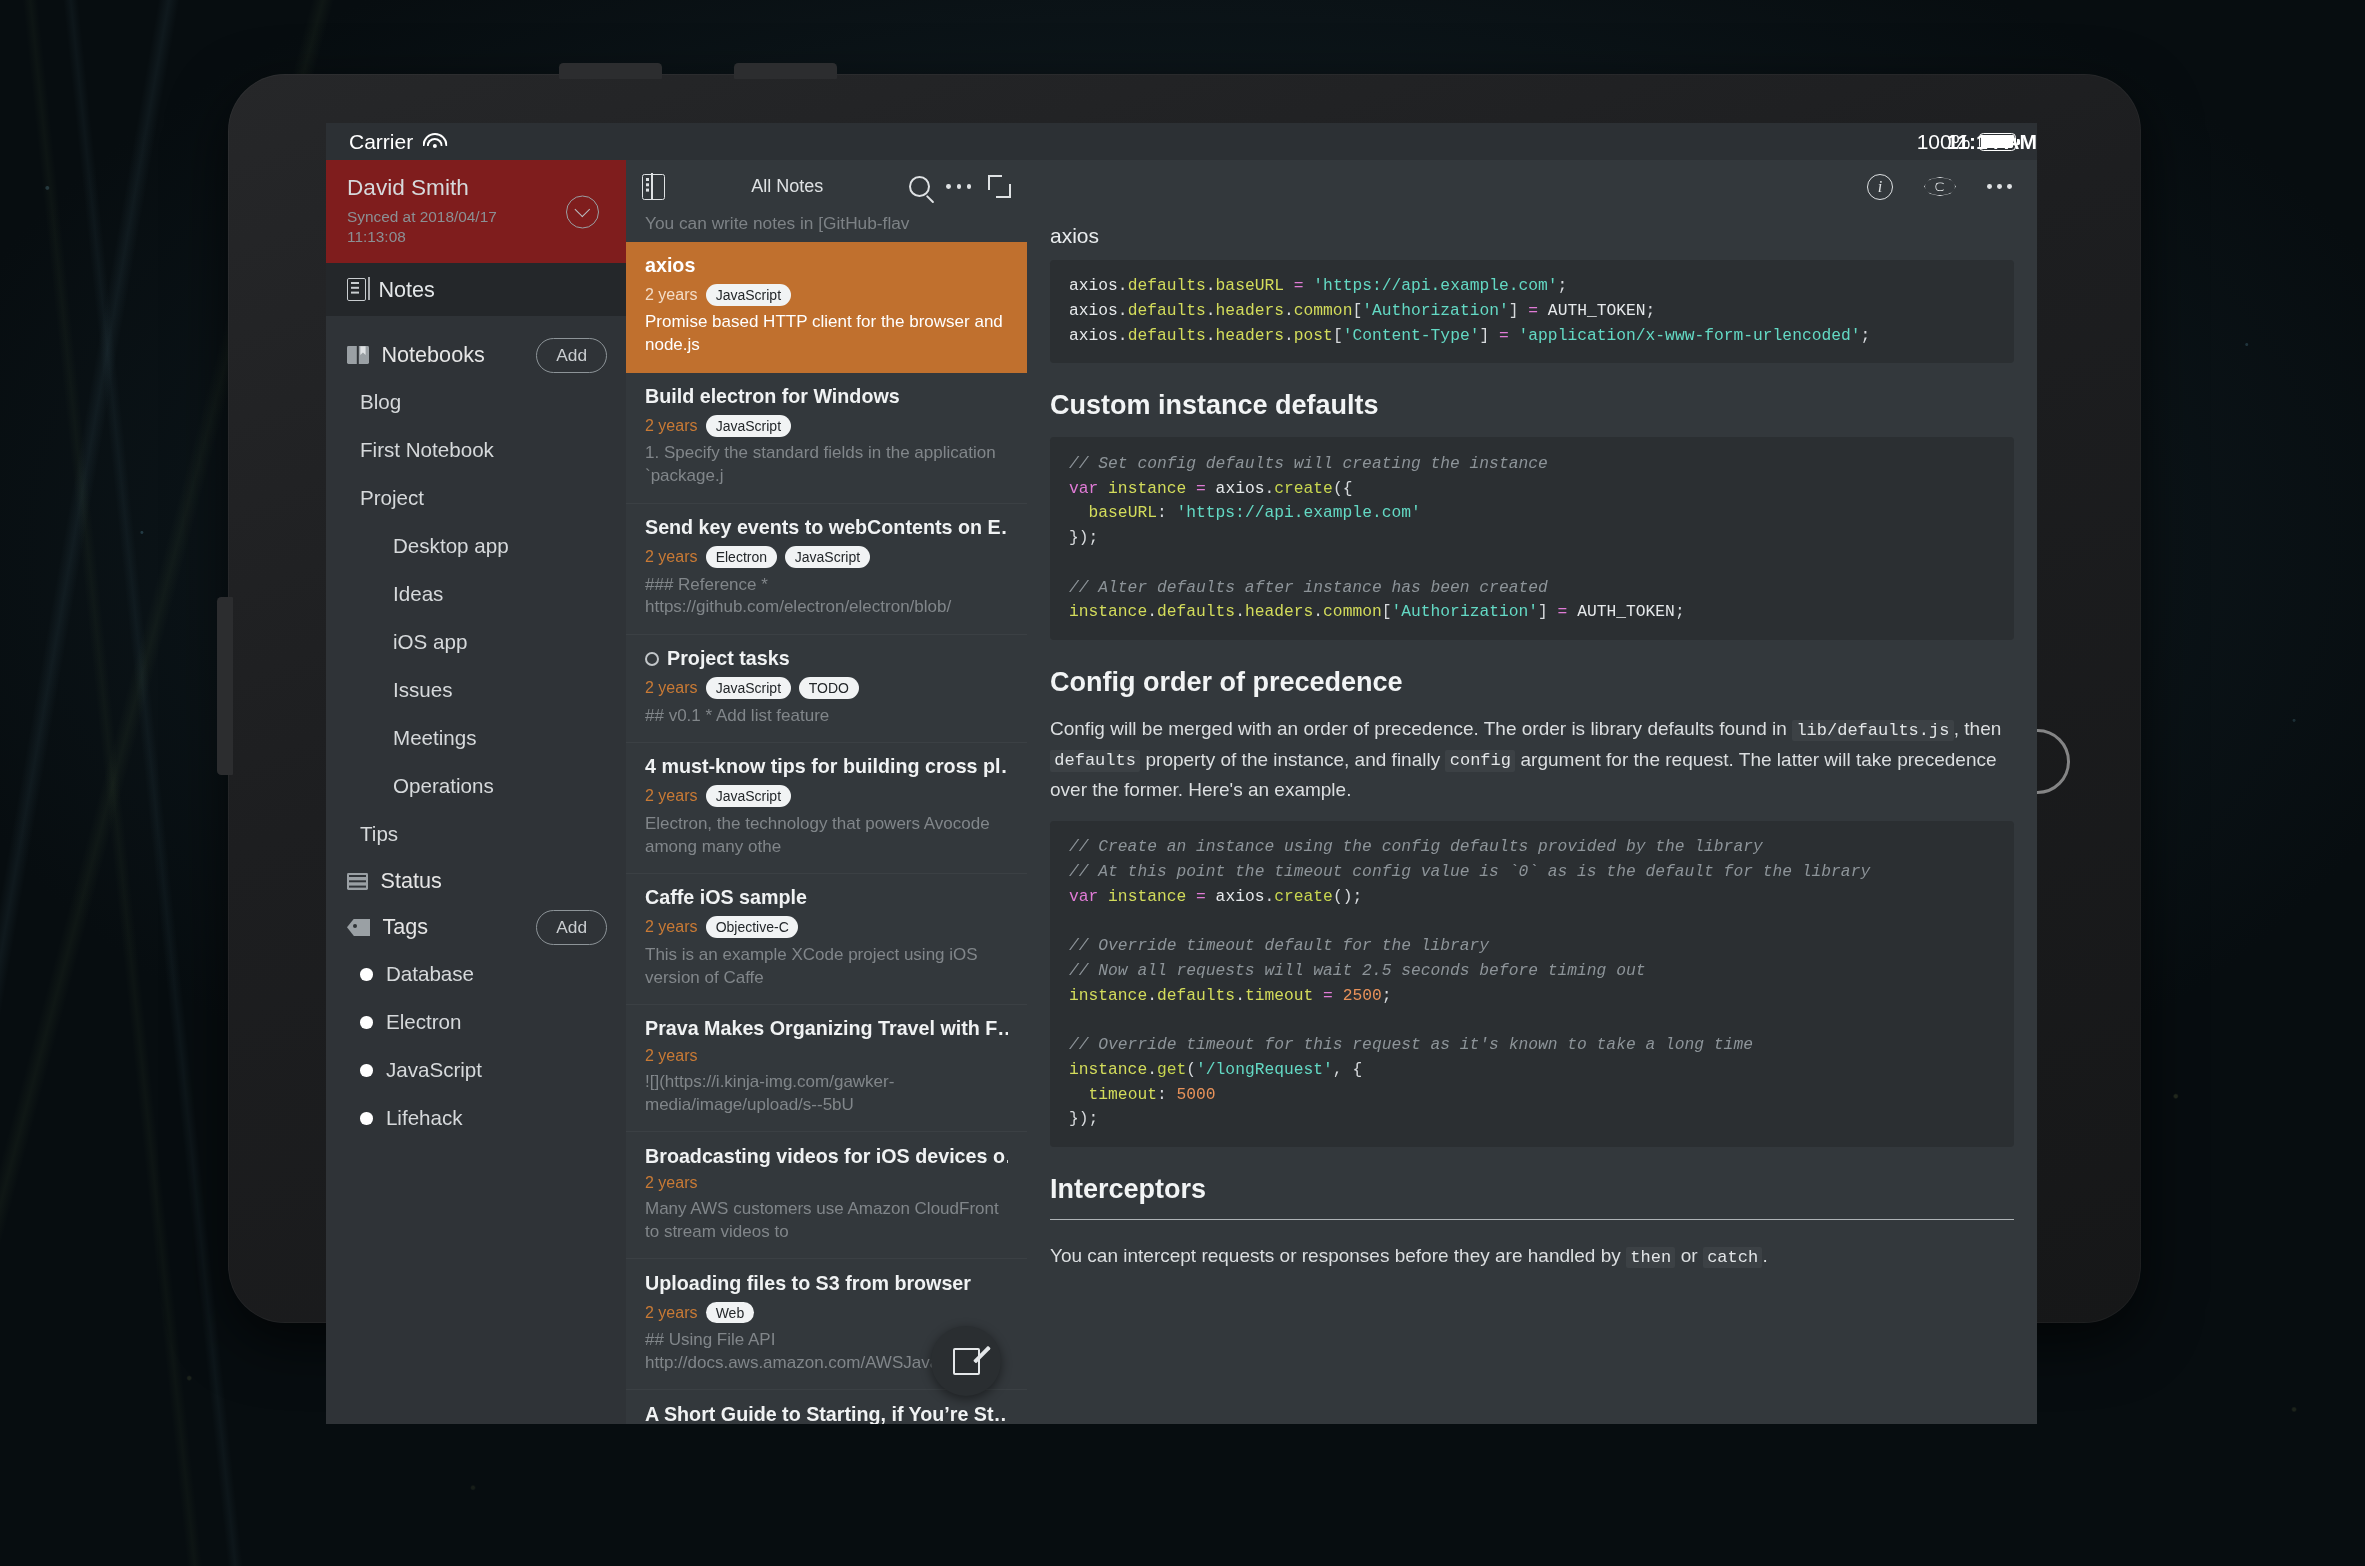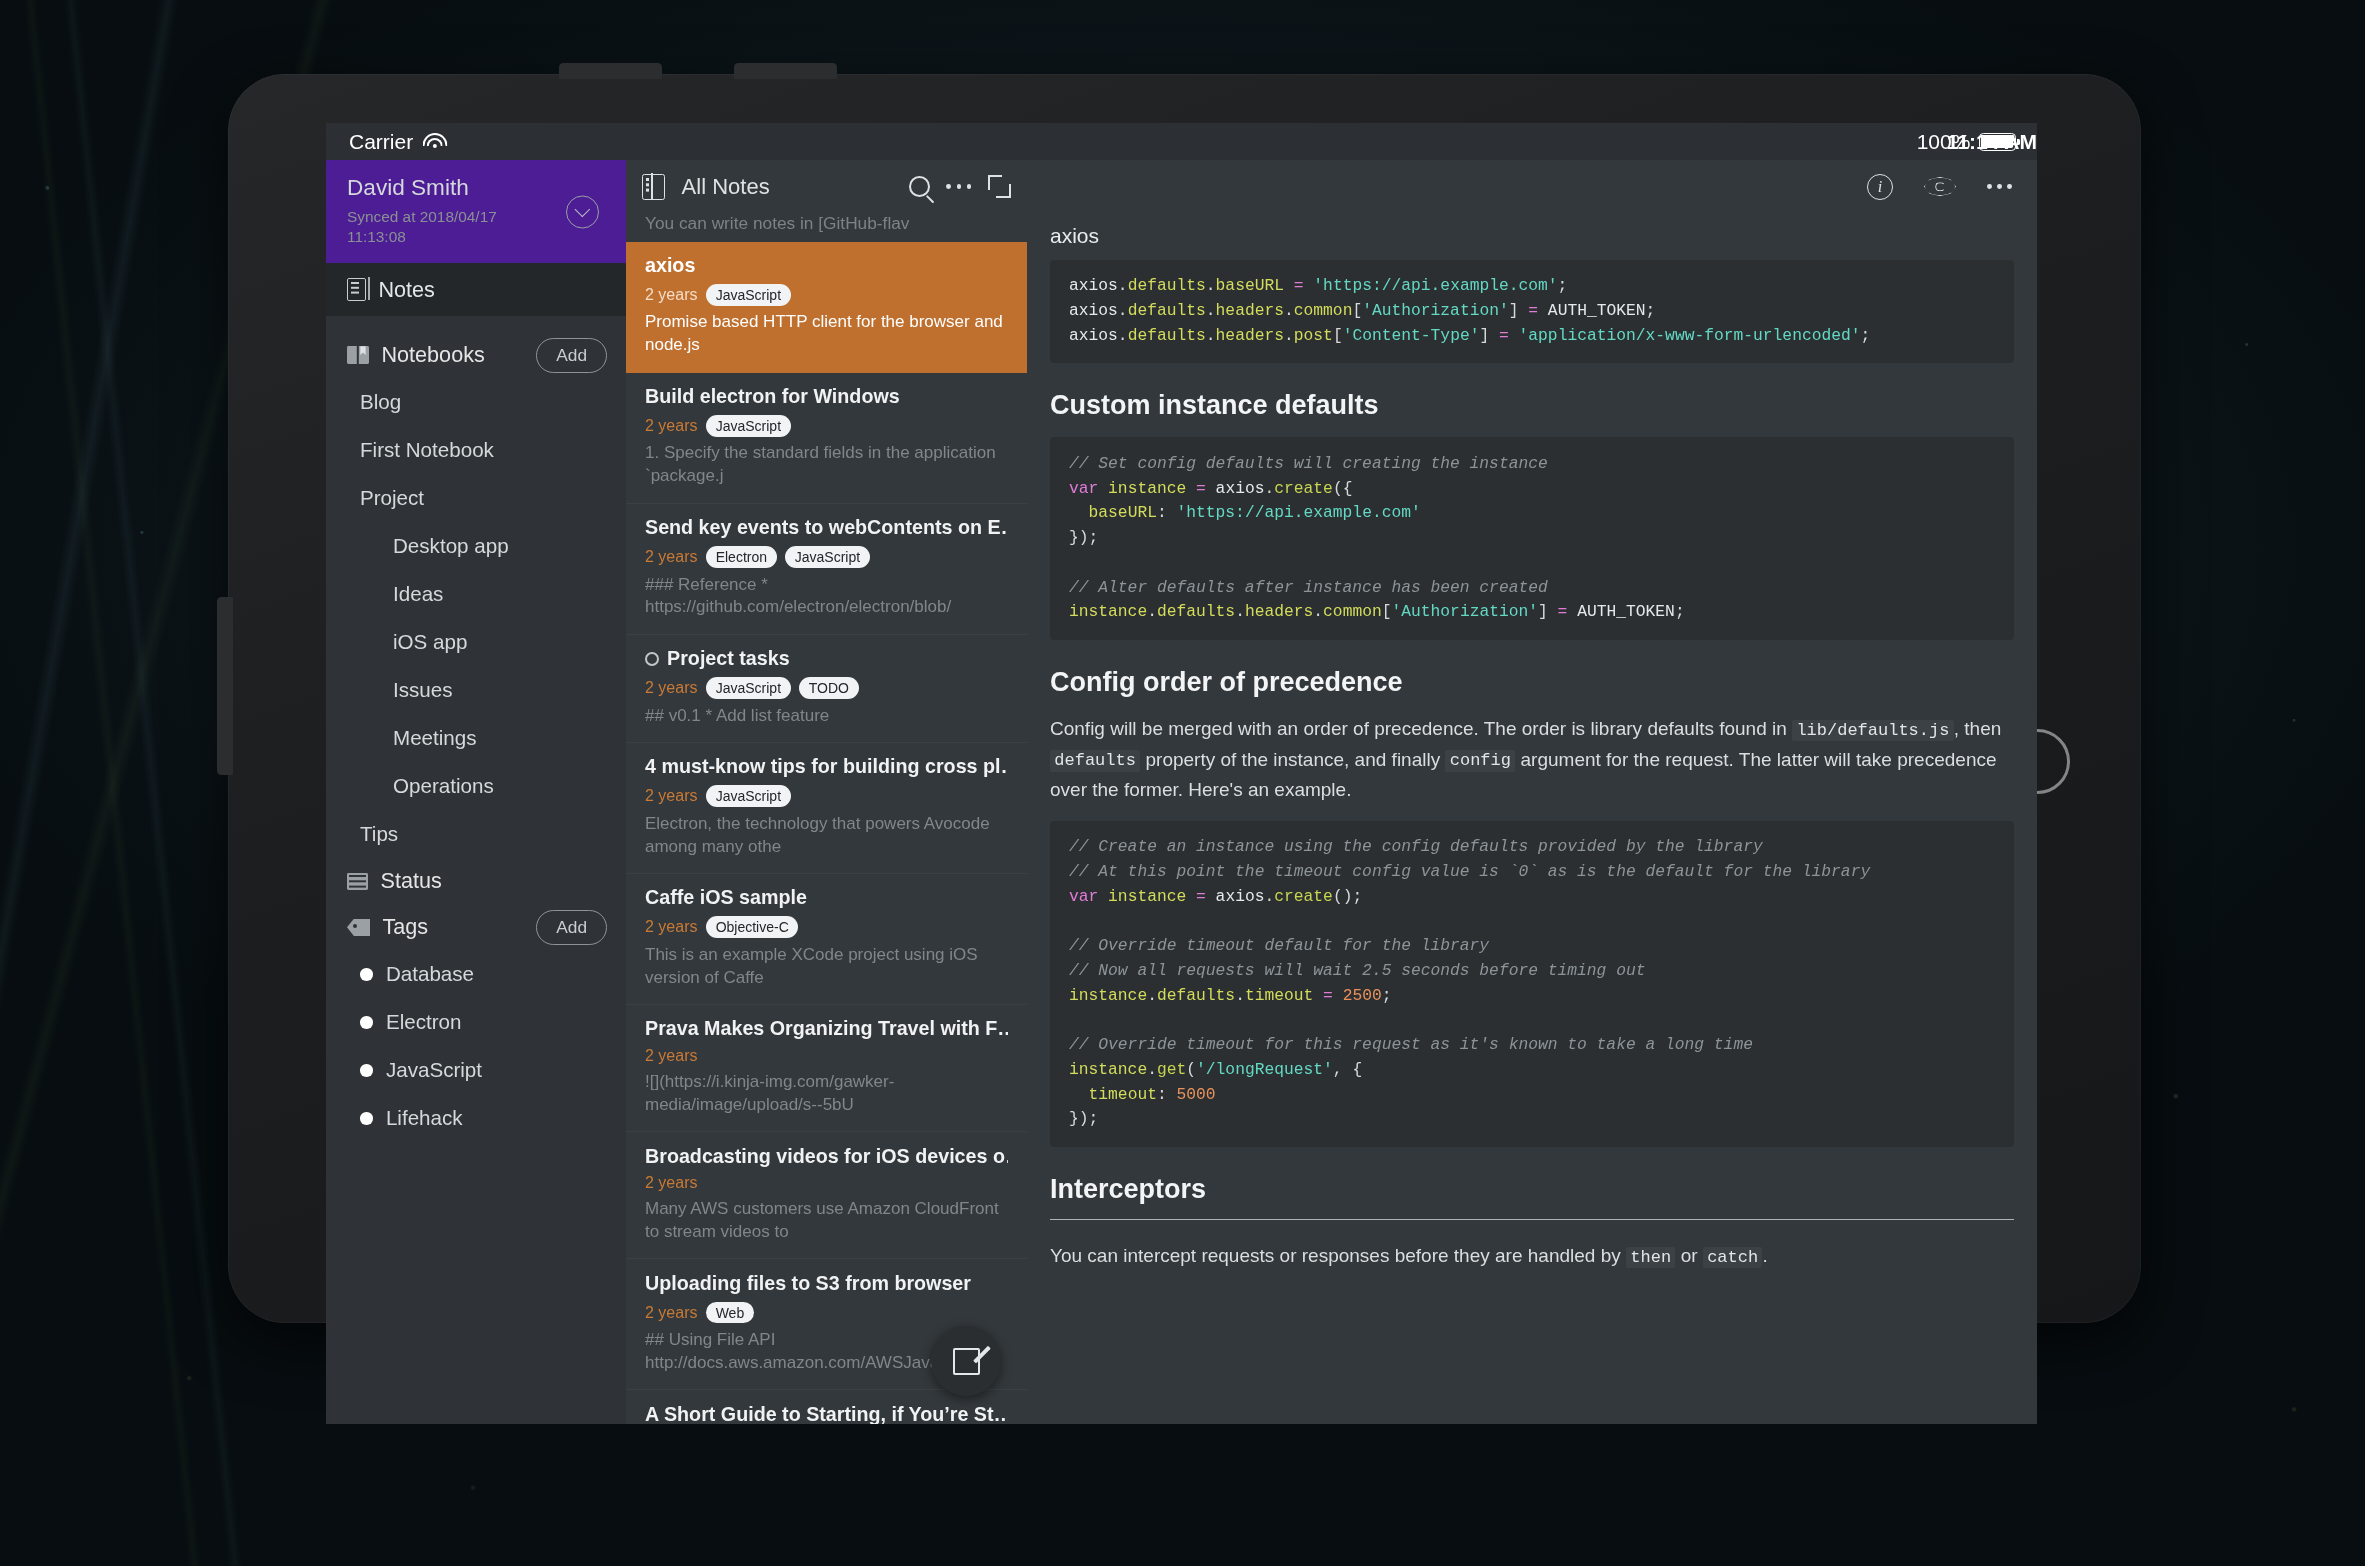--- a/index.html
+++ b/index.html
@@ -75,21 +75,21 @@
   .wifi-icon i:nth-child(3){width:4.3px;height:4.3px;top:10.6px;border-radius:50%;border:none;background:#fff;}
   .battery{width:37px;height:18px;border:1.9px solid #fff;border-radius:4.3px;position:relative;box-sizing:border-box;padding:1.9px;}
   .battery b{display:block;height:100%;background:#fff;border-radius:1.4px;}
   .battery:after{content:"";position:absolute;right:-5.3px;top:5.3px;width:3.4px;height:6.7px;background:#fff;border-radius:0 1.4px 1.4px 0;}
 
   
   #panes{flex:1;display:flex;min-height:0;}
 
   
   #sidebar{width:300px;flex:0 0 300px;background:#2f3337;display:flex;flex-direction:column;overflow:hidden;}
-  #acct{height:103px;flex:0 0 103px;background:#4c1d95;position:relative;padding:0 21px;display:flex;flex-direction:column;justify-content:center;}
+  #acct{height:103px;flex:0 0 103px;background:#7f1d1d;position:relative;padding:0 21px;display:flex;flex-direction:column;justify-content:center;}
   #acct-name{color:#d6d9db;font-size:22.6px;margin-bottom:5.8px;}
   #acct-sync{color:#8b9094;font-size:15.4px;line-height:1.32;max-width:206px;white-space:pre-line;}
   #acct-chevron{position:absolute;right:27px;top:50%;transform:translateY(-50%);
     width:31px;height:31px;border-radius:50%;border:1.4px solid #9aa0a4;display:flex;align-items:center;justify-content:center;}
   #acct-chevron:after{content:"";width:9.6px;height:9.6px;border-right:1.9px solid #b9bec1;border-bottom:1.9px solid #b9bec1;transform:rotate(45deg) translate(-1.9px,-1.9px);}
 
   .row-notes{height:53px;flex:0 0 53px;background:#24272a;display:flex;align-items:center;padding:0 21px;gap:12.5px;}
   .row-notes .lbl{color:#e3e6e8;font-size:21.6px;}
 
   #sidebar-scroll{flex:1;overflow:hidden;padding-top:16.3px;}
@@ -114,21 +114,21 @@
   .ic-book:after{content:"";position:absolute;right:3.4px;top:0;width:5.3px;height:8.6px;background:#dfe2e4;clip-path:polygon(0 0,100% 0,100% 100%,50% 72%,0 100%);}
   .ic-status{width:21px;height:17.3px;background:#9aa0a4;border-radius:1.4px;position:relative;}
   .ic-status:before{content:"";position:absolute;left:2.4px;top:2.4px;width:16.3px;height:2.4px;background:#2f3337;
     box-shadow:0 5.3px 0 #2f3337, 0 10.6px 0 #2f3337;}
   .ic-tag{width:23px;height:17.3px;background:#9aa0a4;clip-path:polygon(0 50%,30% 0,100% 0,100% 100%,30% 100%);position:relative;}
   .ic-tag:after{content:"";position:absolute;left:26%;top:30%;width:4.3px;height:4.3px;border-radius:50%;background:#2f3337;}
 
   
   #notelist{width:401px;flex:0 0 401px;background:#33383c;display:flex;flex-direction:column;overflow:hidden;position:relative;}
   #nl-toolbar{height:53px;flex:0 0 53px;display:flex;align-items:center;padding:0 16.3px;gap:16.3px;background:#33383c;}
-  #nl-title{flex:1;color:#dfe2e4;font-size:22px;}
+  #nl-title{flex:1;text-align:center;color:#dfe2e4;font-size:18px;}
   .tb-ic{cursor:default;}
   .ic-panel{width:23px;height:26px;border:1.9px solid #dfe2e4;border-radius:2.4px;position:relative;box-sizing:border-box;}
   .ic-panel:before{content:"";position:absolute;left:8.2px;top:-1.9px;bottom:-1.9px;width:1.9px;background:#dfe2e4;}
   .ic-panel:after{content:"";position:absolute;left:2.4px;top:3.8px;width:3.4px;height:2.4px;background:#dfe2e4;box-shadow:0 5.3px 0 #dfe2e4,0 10.6px 0 #dfe2e4;}
   .ic-search{width:21px;height:21px;border:2.4px solid #dfe2e4;border-radius:50%;position:relative;box-sizing:border-box;}
   .ic-search:after{content:"";position:absolute;right:-6.7px;bottom:-5.8px;width:9.6px;height:2.4px;background:#dfe2e4;transform:rotate(45deg);border-radius:1.4px;}
   .ic-dots{display:flex;gap:5.3px;align-items:center;}
   .ic-dots i{width:4.8px;height:4.8px;border-radius:50%;background:#dfe2e4;display:block;}
   .ic-expand{width:23px;height:23px;position:relative;}
   .ic-expand:before,.ic-expand:after{content:"";position:absolute;width:12.5px;height:12.5px;}

